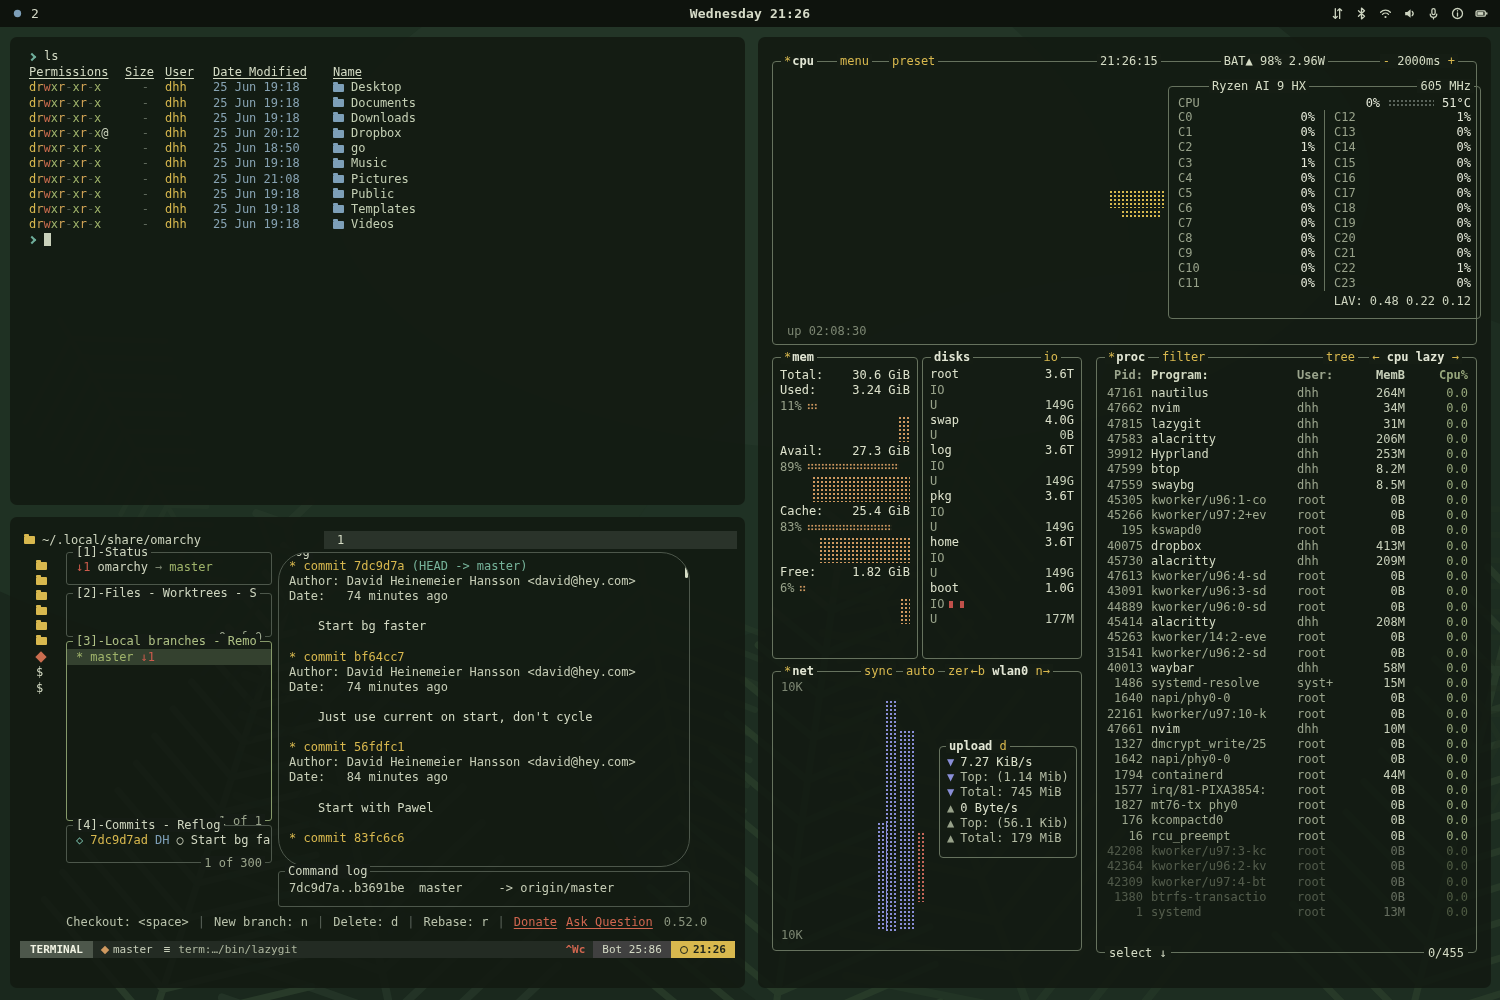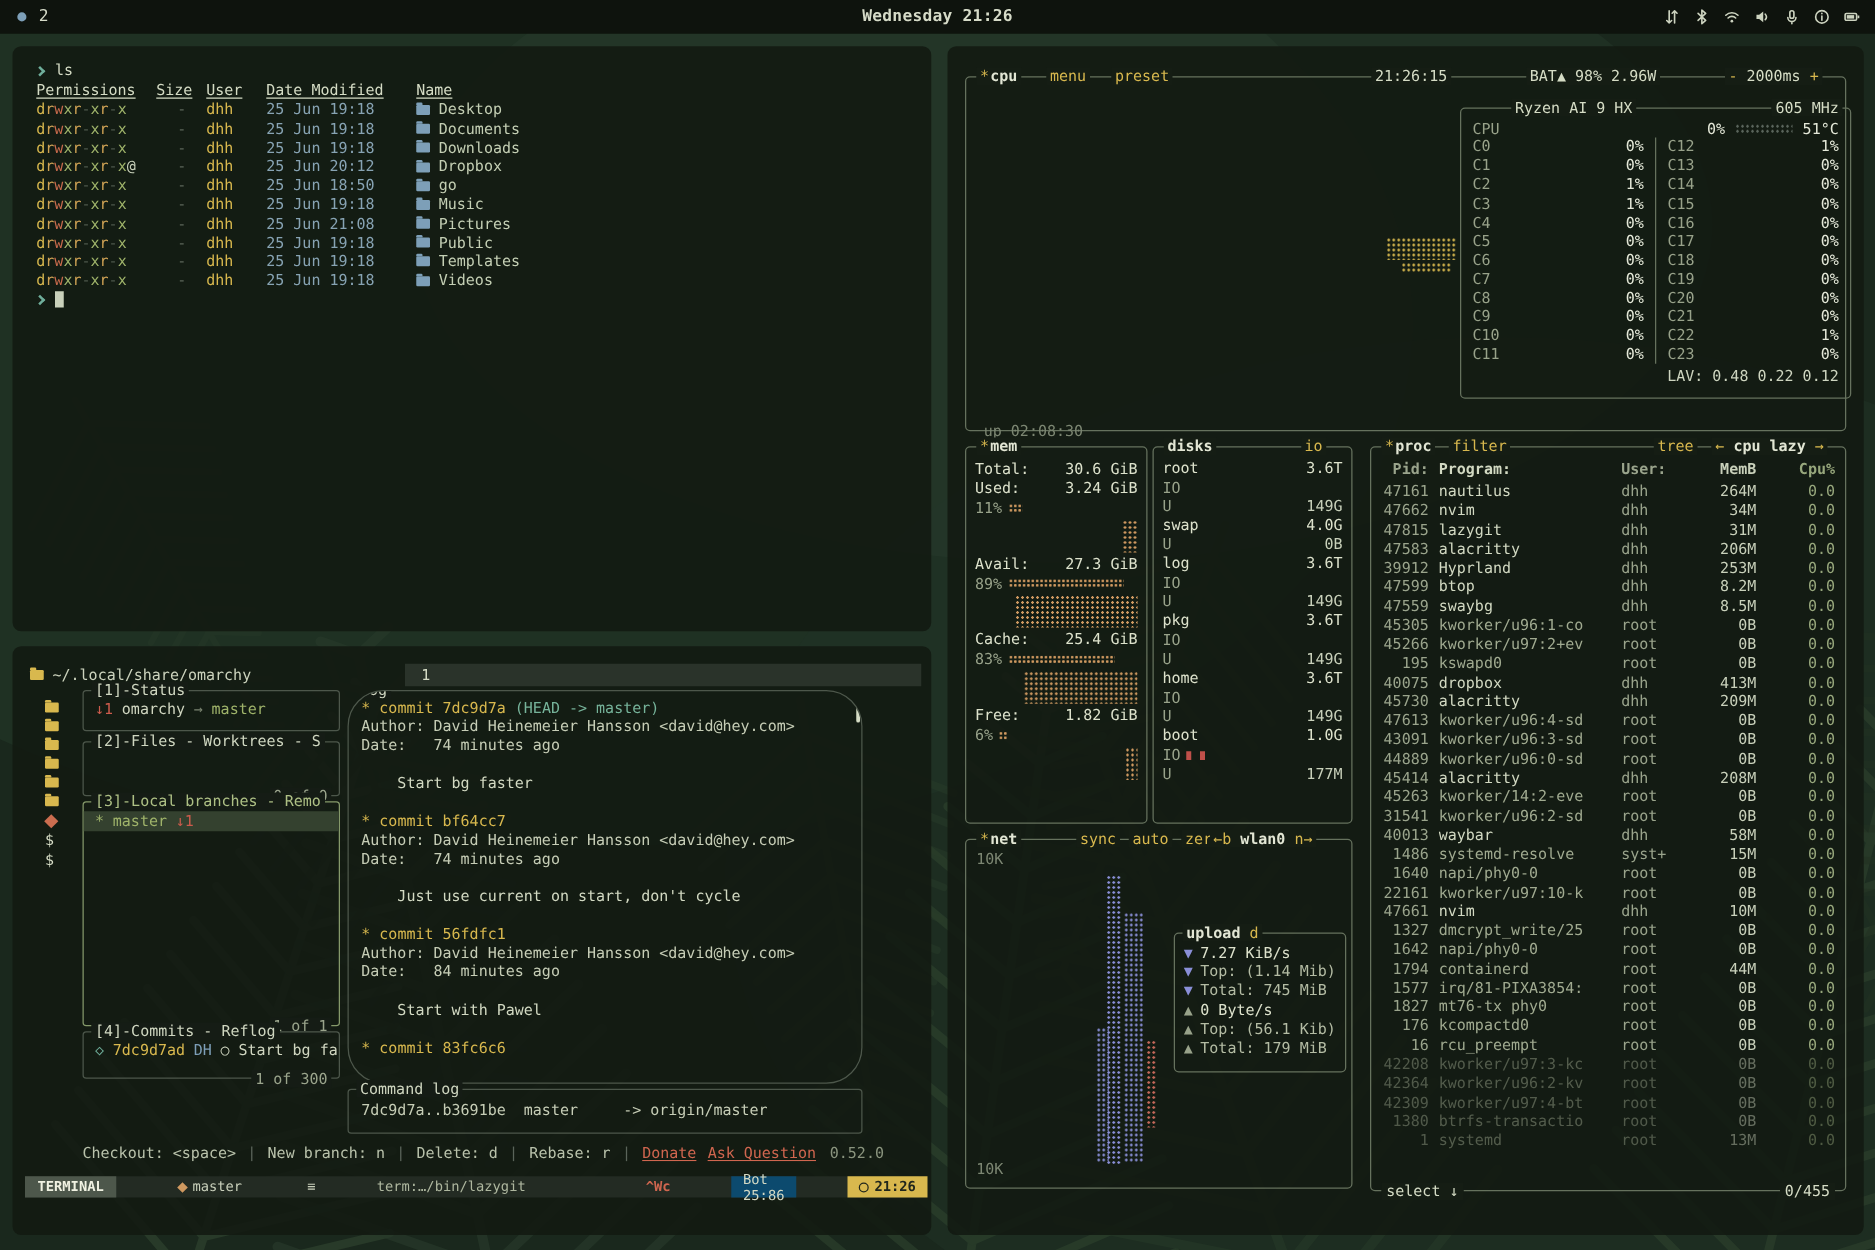--- a/index.html
+++ b/index.html
@@ -59,50 +59,50 @@
 #pnl-log{overflow:hidden;border-radius:29px;}
 #log-commits{padding:6px 0 0 10px;white-space:pre;overflow:hidden;}
 .log-line{height:15.1px;white-space:pre;overflow:hidden;}
 .c-graph{color:#d8b84e}.c-hash{color:#d8b84e}.c-ref{color:#76b39a}.c-meta{color:#c6cdb6}.c-msg{color:#d2d9c2}
 .scroll-thumb{position:absolute;top:3px;right:1px;width:3px;height:22px;background:#d5dcc5;border-radius:2px;}
 .cmdlog-line{padding:9px 10px 0 10px;color:#c6cdb6;white-space:pre;overflow:hidden;}
 .keybar{position:absolute;left:56px;top:398px;right:20px;display:flex;gap:9px;align-items:center;color:#b9c2ab;white-space:nowrap;overflow:hidden;}
 .kb-sep{color:#5a645a;}
 .kb-link{color:#d0664f;text-decoration:underline;text-underline-offset:2px;}
 .kb-ver{color:#8a947e;margin-left:2px;}
-.statusline{position:absolute;left:10px;right:10px;top:424px;height:17px;background:#232b23;display:flex;align-items:stretch;font-size:11px;gap:41px;}
+.statusline{position:absolute;left:10px;right:10px;top:424px;height:17px;background:#232b23;display:flex;align-items:stretch;font-size:11px;}
 .sl-mode{background:#4d574b;color:#f0f2e2;font-weight:bold;padding:0 10px;display:flex;align-items:center;}
 .sl-branch{padding:0 9px;color:#c8cfba;display:flex;align-items:center;gap:5px;}
 .branch-diamond{width:6px;height:6px;background:#cf9960;transform:rotate(45deg);}
 .sl-list{display:flex;align-items:center;color:#c8cfba;padding:0 2px;}
 .sl-file{display:flex;align-items:center;color:#aeb79f;padding:0 6px;}
 .sl-spacer{flex:1;}
 .sl-keys{display:flex;align-items:center;color:#d0664f;font-weight:bold;padding:0 8px;}
-.sl-pos{display:flex;align-items:center;background:#0c4a6e;color:#d3d9c4;padding:0 9px;}
+.sl-pos{display:flex;align-items:center;background:#404040;color:#d3d9c4;padding:0 9px;}
 .sl-time{display:flex;align-items:center;gap:5px;background:#d8b84e;color:#20261c;font-weight:bold;padding:0 9px;}
 .clock-ring{width:8px;height:8px;border:1.5px solid #20261c;border-radius:50%;}
 
 .bx{position:absolute;border:1px solid #66725e;border-radius:4px;}
 .bx-label{position:absolute;top:-8px;background:#151d14;padding:0 3px;white-space:nowrap;color:#d5dcc5;line-height:14px;}
 .bx-foot{position:absolute;bottom:-8px;background:#151d14;padding:0 4px;white-space:nowrap;color:#d5dcc5;line-height:14px;}
 .star{color:#d8b84e;margin-right:1px;}
 .bx-label b{color:#e2e6d4;}
 .lbl-y{color:#d8b84e;}
 #box-cpu{left:14px;top:24px;width:705px;height:284px;}
 #box-ryzen{left:395px;top:24px;width:313px;height:233px;padding-top:8px;}
 .cpu-total-row{display:flex;align-items:center;gap:8px;height:15.3px;padding:0 9px;}
 .cpu-total-row .spacer{flex:1;}
 .cl{color:#98a28a;}
 .cv{color:#e4e8d8;}
 #cores-grid{display:flex;}
 #cores-left{flex:1;border-right:1px solid #66725e;}
 #cores-right{flex:1;}
 .core-row{display:flex;justify-content:space-between;padding:0 9px;height:15.1px;}
 .lav-row{text-align:right;padding-right:9px;color:#cdd4bf;height:15px;margin-top:3px;}
-.uptime{position:absolute;left:14px;top:276px;color:#7c8672;}
+.uptime{position:absolute;left:14px;top:262px;color:#7c8672;}
 .dots{position:absolute;background-image:radial-gradient(circle,currentColor 0.9px,transparent 1.2px);background-size:4px 4px;}
 .dots-inline{display:inline-block;background-image:radial-gradient(circle,currentColor 0.9px,transparent 1.2px);background-size:4px 4px;}
 .dots-y{color:#d8b84e}.dots-i{color:#8a8fd8}.dots-r{color:#c6685a}.dots-dim{color:#5a645b}
 #box-mem{left:14px;top:320px;width:146px;height:302px;padding:10px 0 0 0;}
 .mem-line{display:flex;justify-content:space-between;padding:0 7px;height:15.3px;color:#dde2cc;}
 .mem-pct-line{display:flex;align-items:center;gap:5px;padding:0 7px;height:15.3px;color:#98a28a;}
 .meter{flex:1;height:7px;position:relative;}
 .meter-fill{position:absolute;left:0;top:0;height:7px;background-image:radial-gradient(circle,#cf9960 0.9px,transparent 1.2px);background-size:3.5px 3.5px;}
 .mem-graph{position:relative;height:26px;margin:2px 7px 2px auto;background-image:radial-gradient(circle,#cf9960 0.9px,transparent 1.2px);background-size:4px 4px;}
 #box-disks{left:164px;top:320px;width:160px;height:302px;padding:9px 0 0 0;}

